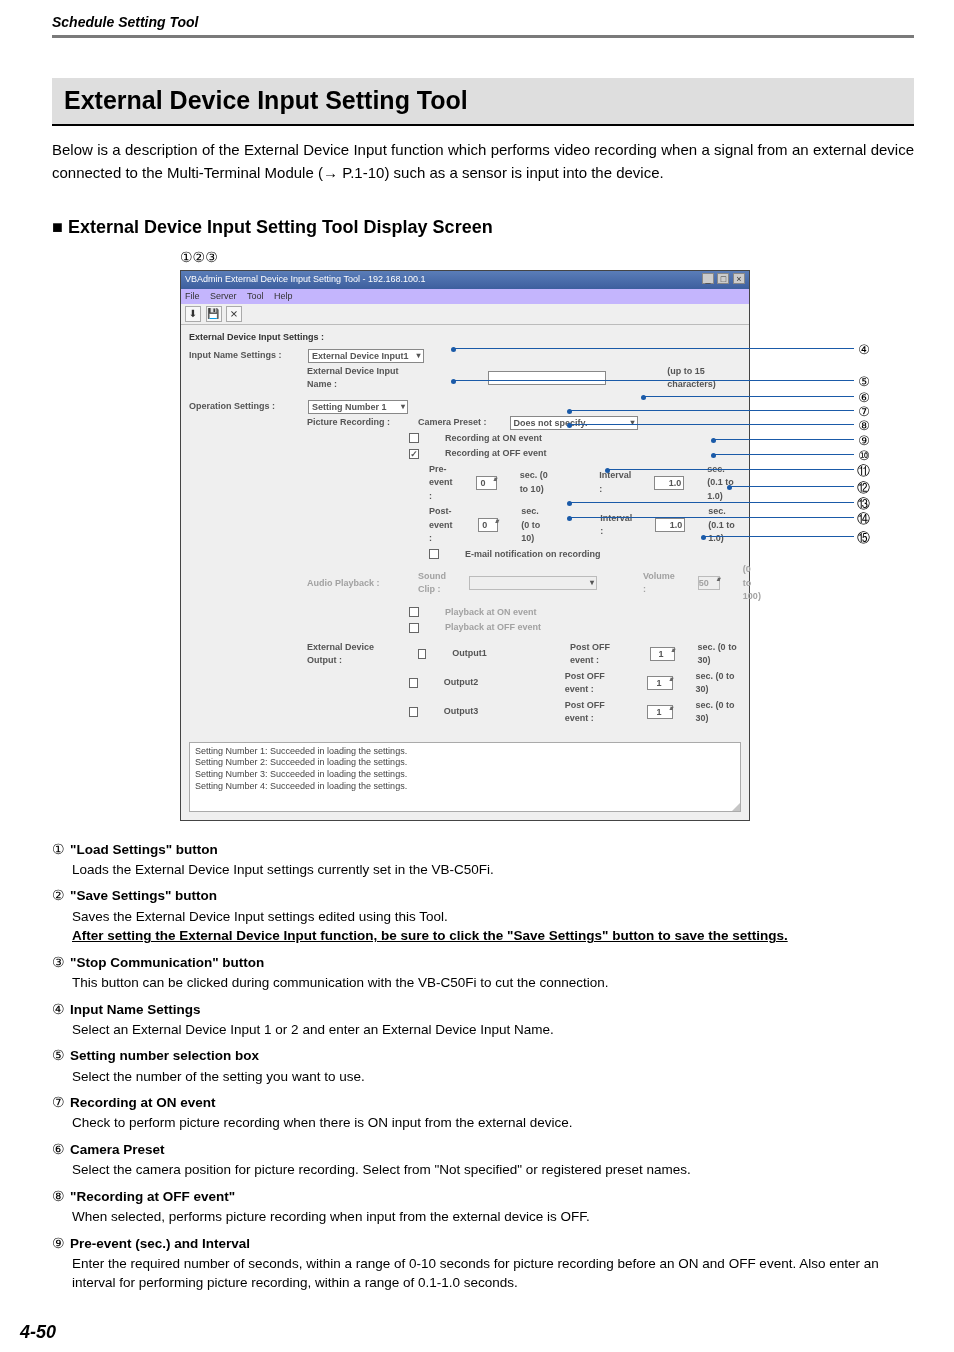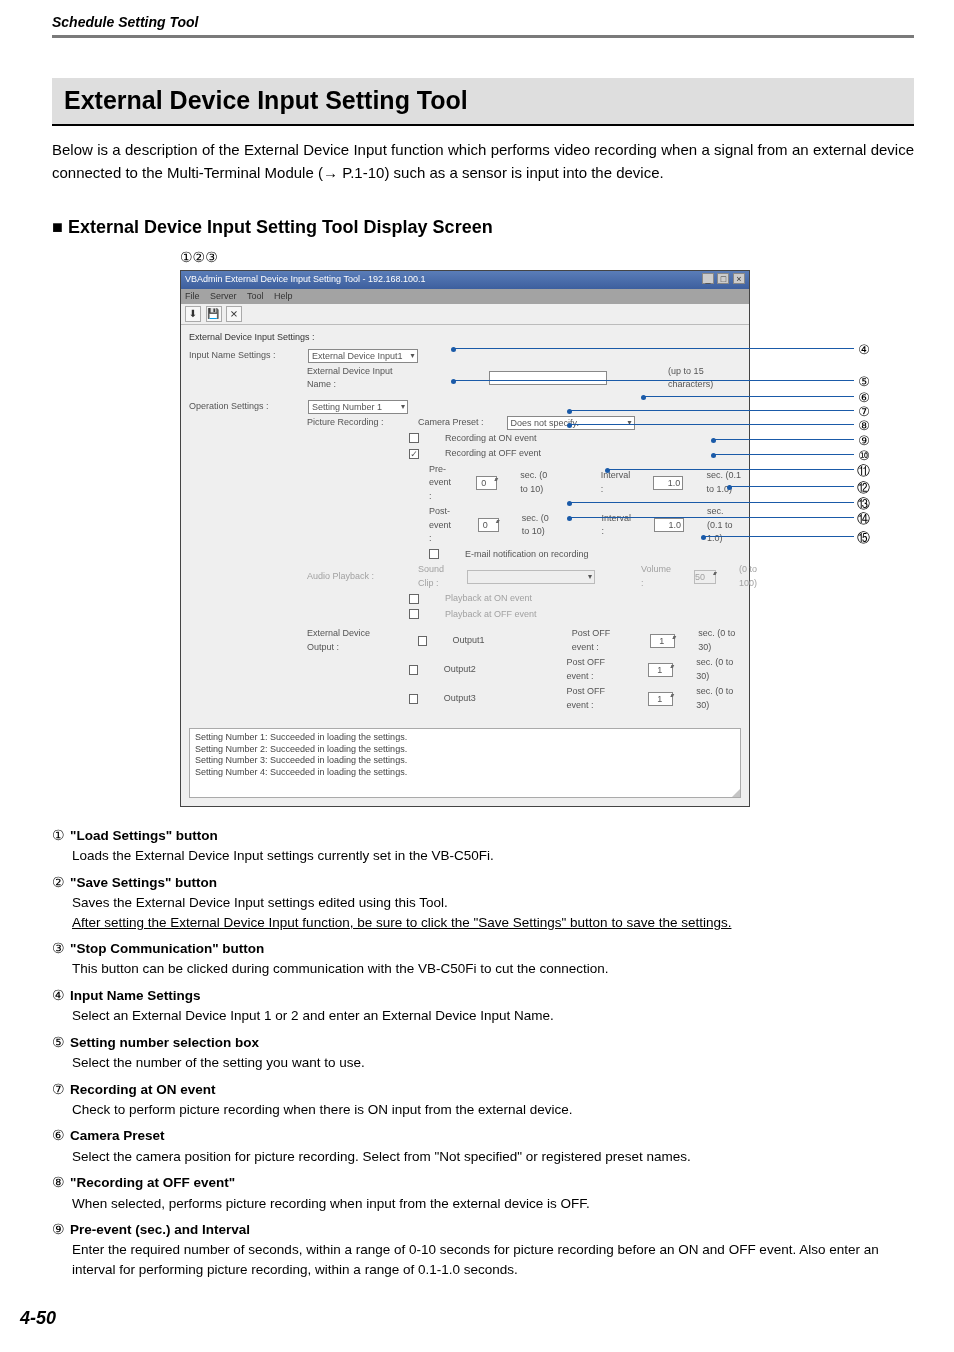--- a/index.html
+++ b/index.html
@@ -82,21 +82,21 @@
     display: inline-block;
     width: 12px; height: 11px;
     background: #ccc;
     border: 1px solid #888;
     margin-left: 1px;
     text-align: center;
     line-height: 10px;
     color:#333;
   }
   .menubar {
-    background: #a3a3a3;
+    background: #c4b5fd;
     padding: 1px 4px;
     font-size: 9px;
   }
   .menubar span { margin-right: 8px; }
   .toolbar {
     background: #efefef;
     padding: 2px 4px;
     border-bottom: 1px solid #bbb;
   }
   .tool-icon {
@@ -106,20 +106,21 @@
     background: #f7f7f7;
     margin-right: 2px;
     vertical-align: middle;
     text-align: center;
     line-height: 14px;
     font-size: 10px;
   }
   .panel {
     background:#efefef;
     padding: 6px 8px 8px 8px;
+    font-weight: bold;
   }
   .panel-title { font-size: 9px; margin-bottom: 4px; }
   .indent { margin-left: 14px; margin-bottom: 2px; }
   .row { display:flex; align-items:center; gap:23px; margin:2px 0; font-size:9px; color:#555;}
   .row label { min-width: 96px; }
   .row .sublabel { min-width: 88px; padding-left:0; }
   .select {
     border:1px solid #888; background:#fff; padding:0 14px 0 3px;
     font-size:9px; height:14px; line-height:12px; position:relative;
     display:inline-block; min-width:100px;
@@ -178,21 +179,21 @@
     width:5px;height:5px;border-radius:50%;background:#1a5aa8;
   }
 
   
   .desc-list { margin-top: 10px; }
   .desc-item { margin-bottom: 6px; }
   .item-head { font-size: 13.5px; }
   .item-head .item-num { display:inline-block; width:18px;}
   .item-head .item-label { font-weight: bold; }
   .item-body { margin-left: 20px; font-size: 13.5px; line-height:1.45; }
-  .item-body .underline { text-decoration: underline; font-weight: normal; margin-top: 24px; }
+  .item-body .underline { text-decoration: underline; font-weight: bold; margin-top: 24px; }
 
   .page-num {
     font-style: italic;
     font-weight: bold;
     font-size: 18px;
     margin-top: 26px;
     margin-left: -32px;
   }
 </style>
 </head>

